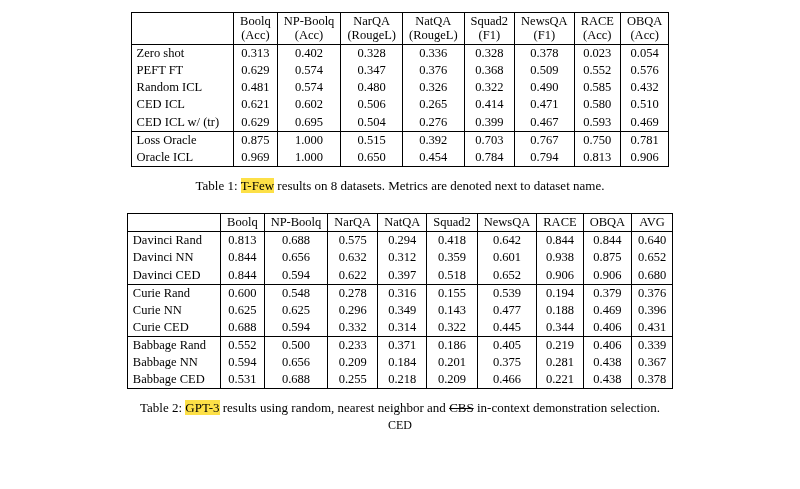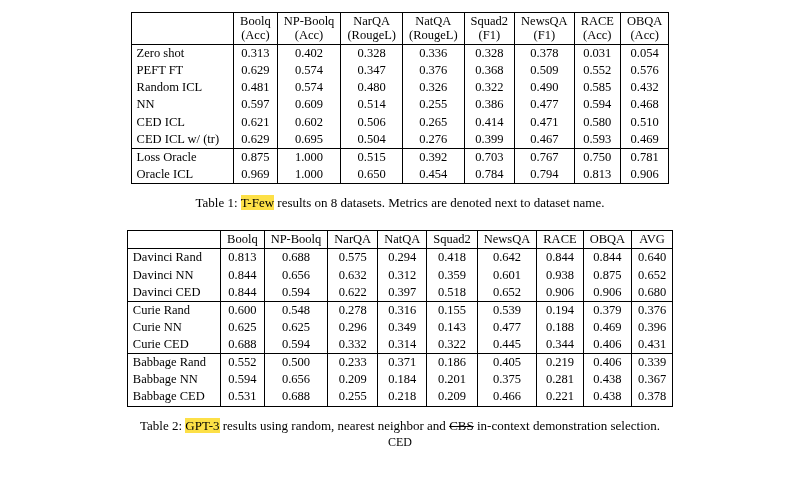--- a/index.html
+++ b/index.html
@@ -97,21 +97,21 @@
             <th class="vl hdr-cell">OBQA<br>(Acc)</th>
           </tr>
           <tr class="hrule-top">
             <td class="rowlabel">Zero shot</td>
             <td class="vl">0.313</td>
             <td class="vl">0.402</td>
             <td class="vl">0.328</td>
             <td class="vl">0.336</td>
             <td class="vl">0.328</td>
             <td class="vl">0.378</td>
-            <td class="vl">0.031</td>
+            <td class="vl">0.023</td>
             <td class="vl">0.054</td>
           </tr>
           <tr class="">
             <td class="rowlabel">PEFT FT</td>
             <td class="vl bold">0.629</td>
             <td class="vl">0.574</td>
             <td class="vl">0.347</td>
             <td class="vl bold">0.376</td>
             <td class="vl">0.368</td>
             <td class="vl bold">0.509</td>
@@ -121,31 +121,20 @@
           <tr class="">
             <td class="rowlabel">Random ICL</td>
             <td class="vl">0.481</td>
             <td class="vl">0.574</td>
             <td class="vl">0.480</td>
             <td class="vl">0.326</td>
             <td class="vl">0.322</td>
             <td class="vl">0.490</td>
             <td class="vl">0.585</td>
             <td class="vl">0.432</td>
-          </tr>
-          <tr class="">
-            <td class="rowlabel">NN</td>
-            <td class="vl">0.597</td>
-            <td class="vl">0.609</td>
-            <td class="vl bold">0.514</td>
-            <td class="vl">0.255</td>
-            <td class="vl">0.386</td>
-            <td class="vl">0.477</td>
-            <td class="vl bold">0.594</td>
-            <td class="vl">0.468</td>
           </tr>
           <tr class="">
             <td class="rowlabel">CED ICL</td>
             <td class="vl">0.621</td>
             <td class="vl">0.602</td>
             <td class="vl">0.506</td>
             <td class="vl">0.265</td>
             <td class="vl bold">0.414</td>
             <td class="vl">0.471</td>
             <td class="vl">0.580</td>

